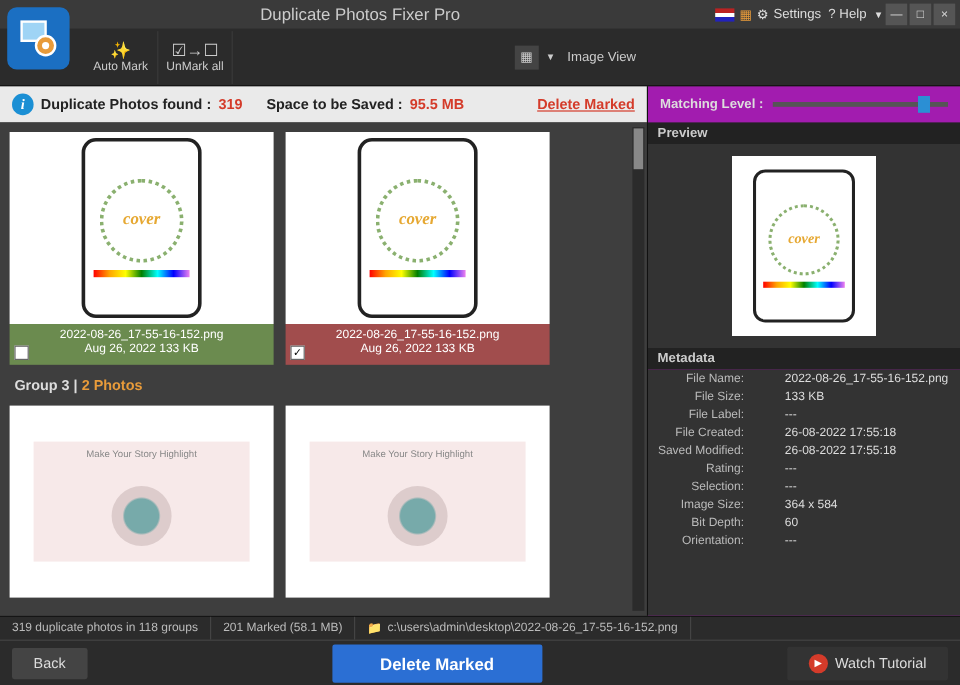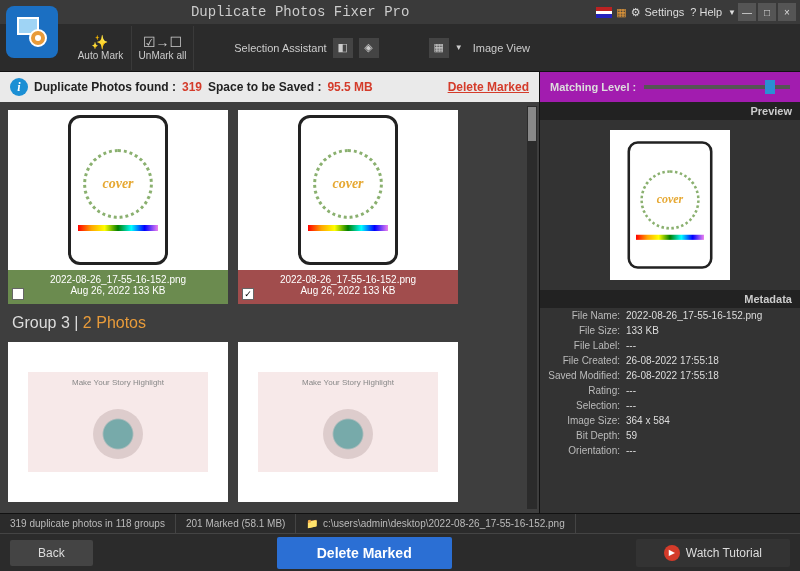--- a/index.html
+++ b/index.html
@@ -1,18 +1,18 @@
 <!DOCTYPE html>
 <html><head>
 <meta charset="utf-8">
 <style>
 * { box-sizing: border-box; margin: 0; padding: 0; }
 body { font-family: "Segoe UI", Arial, sans-serif; font-size: 11px; background: #2b2b2b; color: #ddd; overflow: hidden; width: 800px; height: 571px; }
 .titlebar { height: 24px; background: #3a3a3a; display: flex; align-items: center; padding: 0 4px; }
-.title { flex: 1; text-align: center; color: #ccc; font-size: 14px; font-family: Liberation Mono, monospace; }
+.title { flex: 1; text-align: center; color: #ccc; font-size: 14px; }
 .tbtn { width: 18px; height: 18px; background: #555; margin-left: 2px; display: flex; align-items: center; justify-content: center; font-size: 10px; color: #ddd; cursor: pointer; }
 .titlelogo { width: 52px; height: 52px; position: absolute; left: 6px; top: 6px; background: #1b6fc2; border-radius: 8px; display: flex; align-items: center; justify-content: center; z-index: 5; }
 .toolbar { height: 48px; background: #2b2b2b; display: flex; align-items: center; border-bottom: 1px solid #111; padding-left: 70px; }
 .tool { width: 62px; height: 44px; display: flex; flex-direction: column; align-items: center; justify-content: center; font-size: 10px; color: #ccc; border-right: 1px solid #3a3a3a; cursor: pointer; }
 .tool .ico { font-size: 14px; }
 .spacer { flex: 1; }
 .section { display: flex; align-items: center; gap: 6px; padding: 0 10px; color: #ccc; font-size: 11px; }
 .iconbtn { width: 20px; height: 20px; background: #444; display: flex; align-items: center; justify-content: center; cursor: pointer; font-size: 11px; }
 .main { display: flex; height: calc(100% - 24px - 48px - 20px - 38px); }
 .left { flex: 1; display: flex; flex-direction: column; background: #3a3a3a; border-right: 1px solid #111; }
@@ -21,39 +21,39 @@
 .red { color: #d43b2a; }
 .linkred { color: #d43b2a; text-decoration: underline; margin-left: auto; cursor: pointer; }
 .gallery { flex: 1; overflow: hidden; background: #3e3e3e; padding: 4px; position: relative; }
 .row { display: flex; gap: 10px; padding: 4px; }
 .card { width: 220px; background: #444; position: relative; }
 .thumb { height: 160px; background: #fff; display: flex; align-items: center; justify-content: center; }
 .cap { padding: 4px 6px 8px; text-align: center; font-size: 10px; color: #fff; position: relative; }
 .cap.green { background: #6b8b4f; }
 .cap.red { background: #a14d4d; }
 .cap .chk { position: absolute; left: 4px; bottom: 4px; width: 12px; height: 12px; background: #fff; border: 1px solid #666; font-size: 9px; color: #000; display: flex; align-items: center; justify-content: center; }
-.grouphdr { padding: 6px 8px; font-size: 16px; color: #ddd; font-weight: normal; }
+.grouphdr { padding: 6px 8px; font-size: 12px; color: #ddd; font-weight: bold; }
 .grouphdr .orange { color: #e89b3a; }
 .scroll { position: absolute; right: 2px; top: 4px; bottom: 4px; width: 10px; background: #2b2b2b; }
 .scroll .handle { width: 8px; height: 34px; background: #888; margin: 1px; }
 .right { width: 260px; background: #a21caf; display: flex; flex-direction: column; }
 .slider { height: 30px; display: flex; align-items: center; padding: 0 10px; gap: 8px; font-size: 11px; font-weight: bold; color: #ddd; }
 .track { flex: 1; height: 4px; background: #555; position: relative; }
 .knob { position: absolute; top: -5px; right: 10%; width: 10px; height: 14px; background: #2b8fd4; }
-.panehdr { background: #222; padding: 3px 8px; font-size: 11px; font-weight: bold; color: #ccc; text-align: right; }
+.panehdr { background: #222; padding: 3px 8px; font-size: 11px; font-weight: bold; color: #ccc; }
 .preview { flex: 0 0 170px; display: flex; align-items: center; justify-content: center; background: #333; }
 .preview .pbox { width: 120px; height: 150px; background: #fff; display: flex; align-items: center; justify-content: center; }
 .meta { flex: 1; overflow: hidden; background: #333; }
-.mrow { display: flex; padding: 2px 6px; font-size: 10px; }
+.mrow { display: flex; padding: 2px 6px; font-size: 10px; gap: 28px; }
 .mrow .k { width: 80px; text-align: right; color: #bbb; padding-right: 6px; }
 .mrow .v { color: #ddd; }
 .statusbar { height: 20px; background: #2b2b2b; display: flex; align-items: flex-end; font-size: 10px; color: #bbb; border-top: 1px solid #111; }
 .statusbar > div { padding: 0 10px; border-right: 1px solid #444; height: 100%; display: flex; align-items: center; gap: 4px; }
 .bottombar { height: 38px; background: #2b2b2b; display: flex; align-items: center; padding: 0 10px; gap: 10px; border-top: 1px solid #444; }
-.btn { padding: 6px 28px; background: #444; color: #ddd; border-radius: 2px; cursor: pointer; font-size: 12px; }
+.btn { padding: 6px 18px; background: #444; color: #ddd; border-radius: 2px; cursor: pointer; font-size: 12px; }
 .btn.primary { background: #2b6fd4; color: #fff; font-weight: bold; padding: 8px 40px; font-size: 14px; }
 .btn.watch { background: #333; display: flex; align-items: center; gap: 6px; }
 .playico { width: 16px; height: 16px; background: #d43b2a; border-radius: 50%; display: flex; align-items: center; justify-content: center; color: #fff; font-size: 8px; }
 .flag { width: 16px; height: 11px; background: linear-gradient(#b22 0 33%, #fff 33% 66%, #22b 66%); display: inline-block; }
 .phone-mock { width: 100px; height: 150px; border: 3px solid #222; border-radius: 12px; background: #fff; display: flex; flex-direction: column; align-items: center; justify-content: center; }
 .wreath { width: 70px; height: 70px; border-radius: 50%; border: 3px dotted #8ab06f; display: flex; align-items: center; justify-content: center; color: #e6a832; font-family: cursive; font-style: italic; font-weight: bold; font-size: 14px; }
 .rainbow { width: 80px; height: 6px; margin-top: 6px; background: linear-gradient(90deg, red, orange, yellow, green, cyan, blue, violet); }
 .story-mock { width: 180px; height: 100px; background: #f7e9e9; display: flex; flex-direction: column; align-items: center; padding-top: 6px; font-size: 8px; color: #888; gap: 16px; }
 .circ { width: 50px; height: 50px; border-radius: 50%; background: radial-gradient(circle, #7aa 40%, #dcc 45%); margin-top: 6px; }
 </style>
@@ -84,41 +84,36 @@
 <div class="toolbar">
   <div class="tool">
     <span class="ico">✨</span>
     <span>Auto Mark</span>
   </div>
   <div class="tool">
     <span class="ico">☑→☐</span>
     <span>UnMark all</span>
   </div>
   <div class="spacer"></div>
-  <div class="section">
-    <span>Selection Assistant</span>
-    <div class="iconbtn">◧</div>
-    <div class="iconbtn">◈</div>
-  </div>
   <div class="spacer"></div>
   <div class="section">
     <div class="iconbtn">▦</div>
     <span style="font-size:8px">▼</span>
     <span style="margin-left:4px">Image View</span>
   </div>
   <div style="width:260px"></div>
 </div>
 
 <div class="main">
   <div class="left">
     <div class="infobar">
       <div class="info-i">i</div>
       <span>Duplicate Photos found :</span>
       <span class="red">319</span>
-      <span style="">Space to be Saved :</span>
+      <span style="margin-left:14px">Space to be Saved :</span>
       <span class="red">95.5 MB</span>
       <span class="linkred">Delete Marked</span>
     </div>
     <div class="gallery">
       <div class="row">
         <div class="card">
           <div class="thumb">
             <div class="phone-mock">
                 <div class="wreath">cover</div>
                 <div class="rainbow"></div>
@@ -216,21 +211,21 @@
         <div class="mrow">
           <div class="k">Selection:</div>
           <div class="v">---</div>
         </div>
         <div class="mrow">
           <div class="k">Image Size:</div>
           <div class="v">364 x 584</div>
         </div>
         <div class="mrow">
           <div class="k">Bit Depth:</div>
-          <div class="v">59</div>
+          <div class="v">60</div>
         </div>
         <div class="mrow">
           <div class="k">Orientation:</div>
           <div class="v">---</div>
         </div>
       </div>
   </div>
 </div>
 
 <div class="statusbar">

